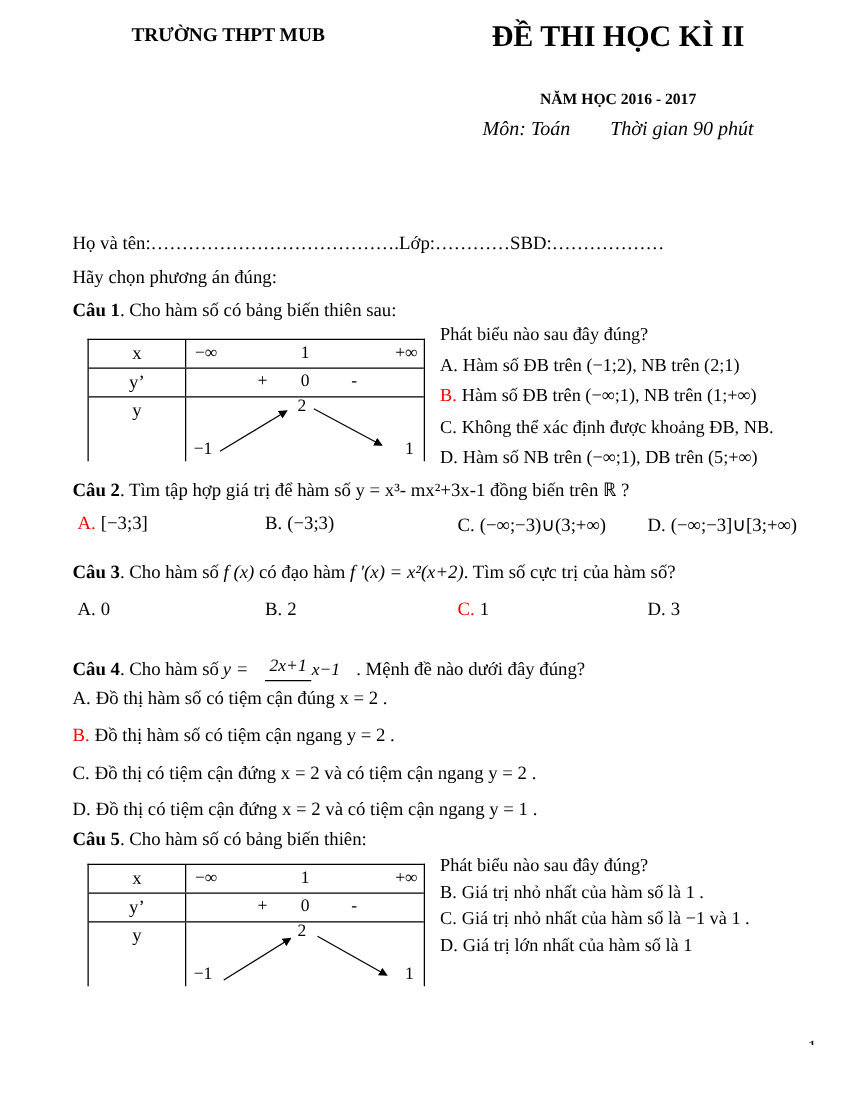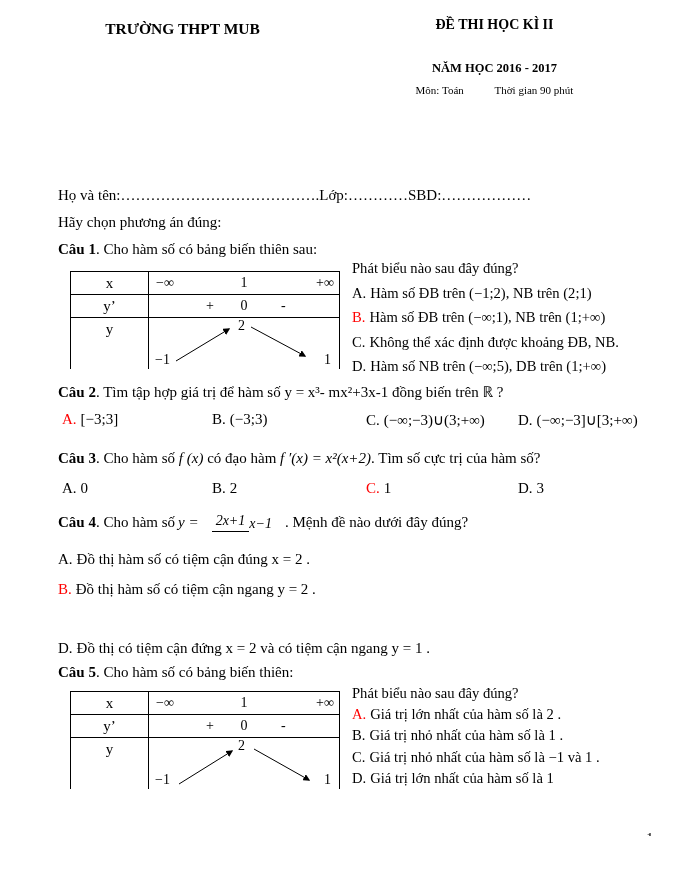--- a/index.html
+++ b/index.html
@@ -8,23 +8,23 @@
     font-family:"Liberation Serif", serif; color:#000; font-size:15px;
     overflow:hidden;
   }
   .abs { position:absolute; }
 
   
   .header-left { left:70px; top:20px; width:225px; text-align:center; }
   .header-left .line1, .header-left .line2 { font-weight:bold; font-size:15.5px; }
   .header-left .line2 { margin-top:10px; }
   .header-right { left:352px; top:17px; width:285px; text-align:center; }
-  .header-right .exam-title { font-weight:bold; font-size:14px; }
+  .header-right .exam-title { font-weight:bold; font-size:24px; }
   .header-right .year { font-weight:bold; font-size:12.5px; margin-top:28px; }
-  .header-right .subject-line { font-size:11px; margin-top:8px; }
+  .header-right .subject-line { font-size:16px; margin-top:8px;font-style:italic; }
   .header-right .subject-line .gap { margin-left:28px; }
 
   .student-line { left:58px; top:187px; }
   .instruction { left:58px; top:214px; }
 
   .stem { left:58px; white-space:nowrap; }
   .q-label { font-weight:bold; }
   .math { font-style:italic; }
   .math.upright { font-style:normal; }
 
@@ -53,21 +53,21 @@
   .side-block.tight .side-line { line-height:21.2px; height:21.2px; }
   .opt-letter { margin-right:4px; }
 
   
   .opt-row { left:58px; width:630px; height:24px; }
   .opt-cell { position:absolute; white-space:nowrap; }
   .opt-cell.cA { left:4px; } .opt-cell.cB { left:154px; }
   .opt-cell.cC { left:308px; } .opt-cell.cD { left:460px; }
 
   
-  .q4-stem { display:flex; align-items:center; height:46px; white-space:nowrap; }
+  .q4-stem { display:flex; align-items:flex-end; height:46px; white-space:nowrap; }
   .frac { display:inline-flex; flex-direction:row; text-align:center;
           vertical-align:middle; font-size:14px; font-style:italic; margin:0 13px; }
   .frac .num { border-bottom:1px solid #000; padding:0 4px 1px 4px; }
   .frac .den { padding-top:3px; }
   .q4-opt { left:58px; white-space:nowrap; }
 
   .page-number { left:646px; top:830px; }
 </style>
 </head>
 <body>
@@ -129,21 +129,21 @@
         </div>
       </div>
     </div>
   </div>
 
   <div class="abs side-block" style="left:352px; top:256px">
     <div class="side-line">Phát biểu nào sau đây đúng?</div>
     <div class="side-line"><span class="opt-letter">A.</span><span>Hàm số ĐB trên (−1;2), NB trên (2;1)</span></div>
     <div class="side-line"><span class="opt-letter" style="color: rgb(255, 0, 0);">B.</span><span>Hàm số ĐB trên (−∞;1), NB trên (1;+∞)</span></div>
     <div class="side-line"><span class="opt-letter">C.</span><span>Không thể xác định được khoảng ĐB, NB.</span></div>
-    <div class="side-line"><span class="opt-letter">D.</span><span>Hàm số NB trên (−∞;5), DB trên (1;+∞)</span></div>
+    <div class="side-line"><span class="opt-letter">D.</span><span>Hàm số NB trên (−∞;1), DB trên (5;+∞)</span></div>
   </div>
 
   <div class="abs stem" style="top:381px">
     <span class="q-label">Câu 2</span><span>. Tìm tập hợp giá trị để hàm số </span><span class="math upright">y = x³- mx²+3x-1</span><span> đồng biến trên ℝ ?</span>
   </div>
   <div class="abs opt-row" style="top:411px">
     <span class="opt-cell cA"><span class="opt-letter" style="color: rgb(255, 0, 0);">A.</span><span>[−3;3]</span></span>
     <span class="opt-cell cB"><span class="opt-letter">B.</span><span>(−3;3)</span></span>
     <span class="opt-cell cC"><span class="opt-letter">C.</span><span>(−∞;−3)∪(3;+∞)</span></span>
     <span class="opt-cell cD"><span class="opt-letter">D.</span><span>(−∞;−3]∪[3;+∞)</span></span>
@@ -164,20 +164,21 @@
       <span>. Cho hàm số </span>
       <span class="math" style="margin-left:3px">y =</span>
       <span class="frac">
         <span class="num">2x+1</span>
         <span class="den">x−1</span>
       </span>
       <span>. Mệnh đề nào dưới đây đúng?</span>
   </div>
   <div class="abs q4-opt" style="top:551px"><span class="opt-letter">A.</span><span>Đồ thị hàm số có tiệm cận đúng x = 2 .</span></div>
   <div class="abs q4-opt" style="top:581px"><span class="opt-letter" style="color: rgb(255, 0, 0);">B.</span><span>Đồ thị hàm số có tiệm cận ngang y = 2 .</span></div>
+  <div class="abs q4-opt" style="top:611px"><span class="opt-letter">C.</span><span>Đồ thị có tiệm cận đứng x = 2 và  có tiệm cận ngang y = 2 .</span></div>
   <div class="abs q4-opt" style="top:640px"><span class="opt-letter">D.</span><span>Đồ thị có tiệm cận đứng x = 2 và  có tiệm cận ngang y = 1 .</span></div>
 
   <div class="abs stem" style="top:664px">
     <span class="q-label">Câu 5</span><span>. Cho hàm số có bảng biến thiên:</span>
   </div>
 
   <div class="abs" style="left:70px; top:691px">
     <div class="vtable">
       <div class="vt-row vt-row-x">
         <div class="vt-label">x</div>
@@ -210,21 +211,20 @@
             <line x1="30" y1="46" x2="83" y2="13" stroke="#000" stroke-width="1" marker-end="url(#ah-q5)"></line>
             <line x1="105" y1="11" x2="160" y2="42" stroke="#000" stroke-width="1" marker-end="url(#ah-q5)"></line>
           </svg>
         </div>
       </div>
     </div>
   </div>
 
   <div class="abs side-block tight" style="left:352px; top:683px">
     <div class="side-line">Phát biểu nào sau đây đúng?</div>
-    <div class="side-line"><span class="opt-letter" style="color: rgb(255, 0, 0);">A.</span><span>Giá trị lớn nhất của hàm số là 2 .</span></div>
     <div class="side-line"><span class="opt-letter">B.</span><span>Giá trị nhỏ nhất của hàm số là 1 .</span></div>
     <div class="side-line"><span class="opt-letter">C.</span><span>Giá trị nhỏ nhất của hàm số là −1 và 1 .</span></div>
     <div class="side-line"><span class="opt-letter">D.</span><span>Giá trị lớn nhất của hàm số là 1</span></div>
   </div>
 
   <div class="abs page-number">1</div>
 
 </div>
 
 </body></html>

